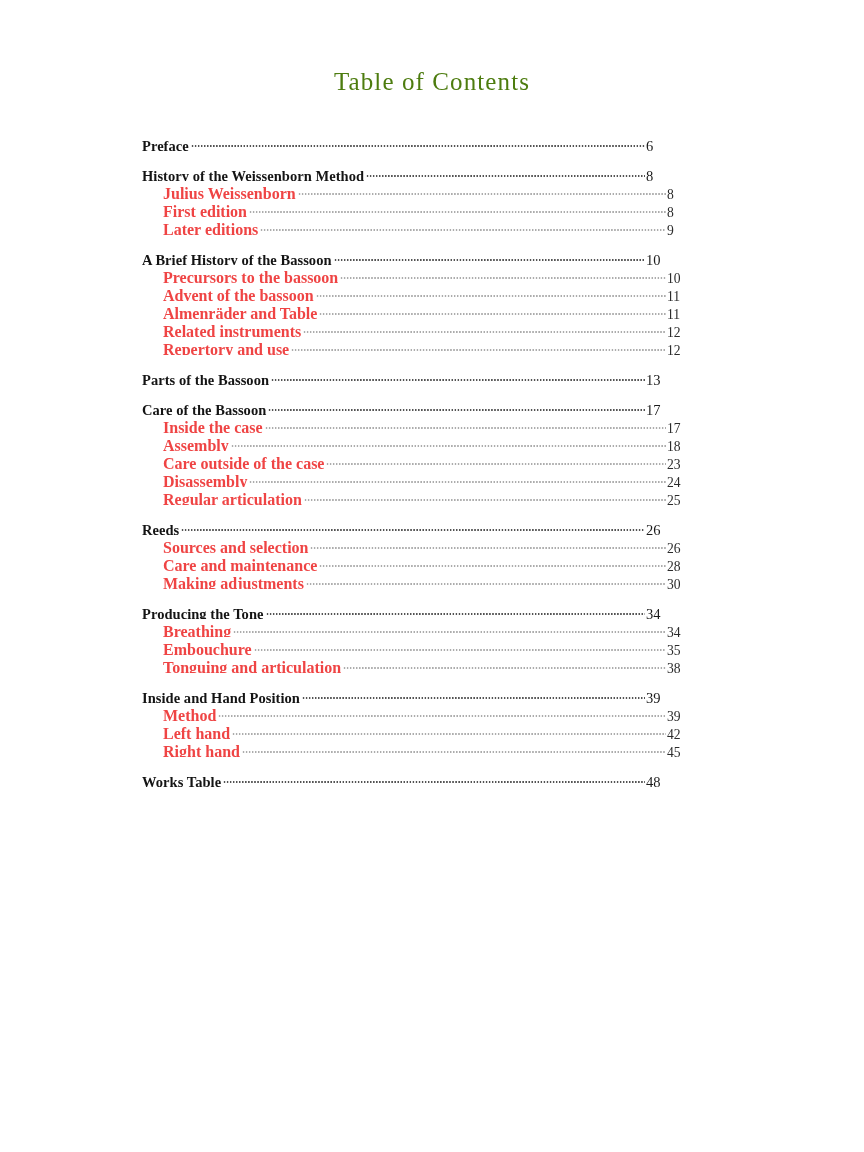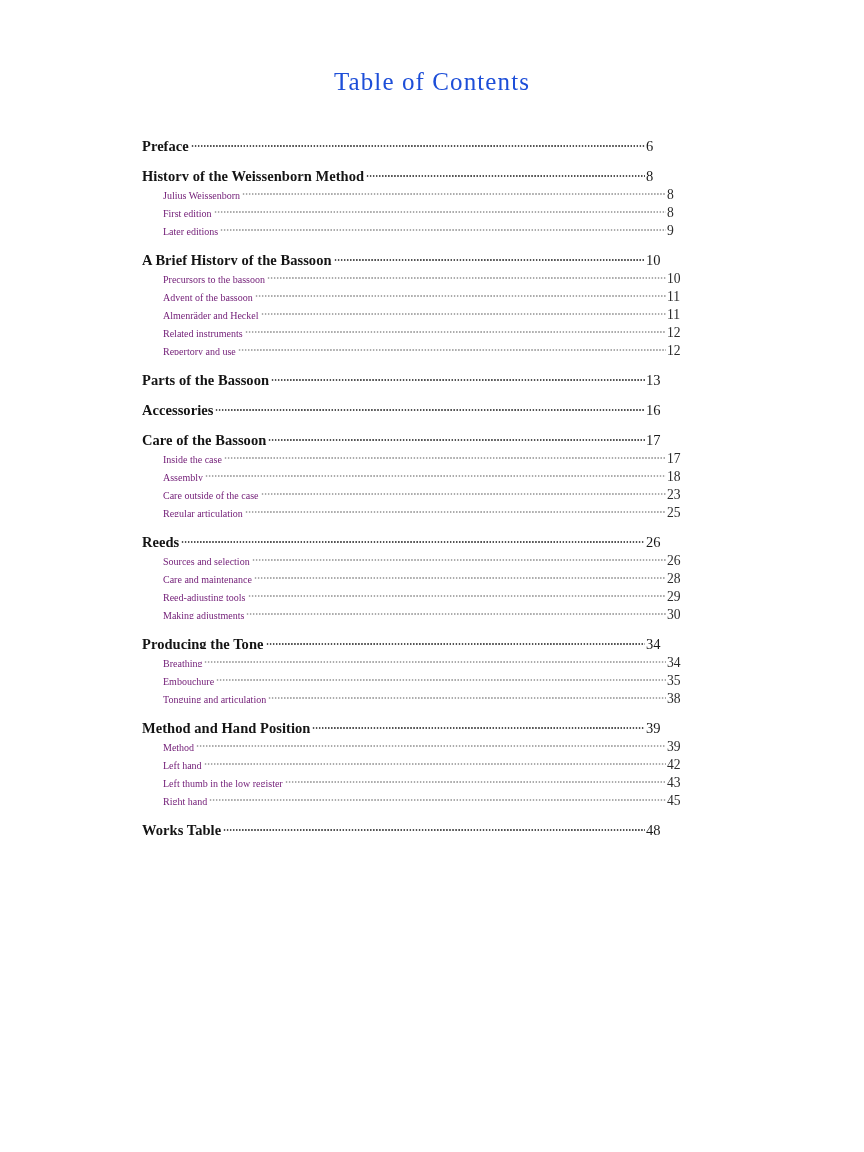--- a/index.html
+++ b/index.html
@@ -27,21 +27,21 @@
   
   .toc-title {
     position: absolute;
     left: 0;
     top: 68px;
     width: 864px;
     text-align: center;
     font-size: 25px;
     font-weight: 500;
     letter-spacing: 1.1px;
-    color: #1d4ed8;
+    color: #4d7c0f;
     font-family: "Liberation Serif", "DejaVu Serif", serif;
   }
 
   
   .toc-body {
     position: absolute;
     left: 142px;
     top: 133px;
     width: 530px;
   }
@@ -112,23 +112,23 @@
   }
   .level-1 .leader::after {
     background-image: radial-gradient(circle, #3d3d3d 0.6px, rgba(255,255,255,0) 0.85px);
   }
 
   
   .level-2 {
     margin-left: 21px;
   }
   .level-2 .label {
-    font-size: 10px;
-    font-weight: 400;
-    color: #701a75;
+    font-size: 16px;
+    font-weight: 700;
+    color: #ef4444;
   }
   .level-2 .page-no {
     font-size: 13.6px;
     font-weight: 400;
     color: #2b2b2b;
   }
   .level-2 .leader::after {
     background-image: radial-gradient(circle, #555555 0.5px, rgba(255,255,255,0) 0.75px);
   }
   .level-2 .page-no {
@@ -182,21 +182,21 @@
           <span class="label">Precursors to the bassoon</span>
           <span class="leader"></span>
           <span class="page-no">10</span>
         </div>
         <div class="toc-entry level-2">
           <span class="label">Advent of the bassoon</span>
           <span class="leader"></span>
           <span class="page-no">11</span>
         </div>
         <div class="toc-entry level-2">
-          <span class="label">Almenräder and Heckel</span>
+          <span class="label">Almenräder and Table</span>
           <span class="leader"></span>
           <span class="page-no">11</span>
         </div>
         <div class="toc-entry level-2">
           <span class="label">Related instruments</span>
           <span class="leader"></span>
           <span class="page-no">12</span>
         </div>
         <div class="toc-entry level-2">
           <span class="label">Repertory and use</span>
@@ -206,47 +206,45 @@
       </div>
       <div class="toc-group">
         <div class="toc-entry level-1">
           <span class="label">Parts of the Bassoon</span>
           <span class="leader"></span>
           <span class="page-no">13</span>
         </div>
       </div>
       <div class="toc-group">
         <div class="toc-entry level-1">
-          <span class="label">Accessories</span>
-          <span class="leader"></span>
-          <span class="page-no">16</span>
-        </div>
-      </div>
-      <div class="toc-group">
-        <div class="toc-entry level-1">
           <span class="label">Care of the Bassoon</span>
           <span class="leader"></span>
           <span class="page-no">17</span>
         </div>
         <div class="toc-entry level-2">
           <span class="label">Inside the case</span>
           <span class="leader"></span>
           <span class="page-no">17</span>
         </div>
         <div class="toc-entry level-2">
           <span class="label">Assembly</span>
           <span class="leader"></span>
           <span class="page-no">18</span>
         </div>
         <div class="toc-entry level-2">
           <span class="label">Care outside of the case</span>
           <span class="leader"></span>
           <span class="page-no">23</span>
         </div>
         <div class="toc-entry level-2">
+          <span class="label">Disassembly</span>
+          <span class="leader"></span>
+          <span class="page-no">24</span>
+        </div>
+        <div class="toc-entry level-2">
           <span class="label">Regular articulation</span>
           <span class="leader"></span>
           <span class="page-no">25</span>
         </div>
       </div>
       <div class="toc-group">
         <div class="toc-entry level-1">
           <span class="label">Reeds</span>
           <span class="leader"></span>
           <span class="page-no">26</span>
@@ -255,25 +253,20 @@
           <span class="label">Sources and selection</span>
           <span class="leader"></span>
           <span class="page-no">26</span>
         </div>
         <div class="toc-entry level-2">
           <span class="label">Care and maintenance</span>
           <span class="leader"></span>
           <span class="page-no">28</span>
         </div>
         <div class="toc-entry level-2">
-          <span class="label">Reed-adjusting tools</span>
-          <span class="leader"></span>
-          <span class="page-no">29</span>
-        </div>
-        <div class="toc-entry level-2">
           <span class="label">Making adjustments</span>
           <span class="leader"></span>
           <span class="page-no">30</span>
         </div>
       </div>
       <div class="toc-group">
         <div class="toc-entry level-1">
           <span class="label">Producing the Tone</span>
           <span class="leader"></span>
           <span class="page-no">34</span>
@@ -289,40 +282,35 @@
           <span class="page-no">35</span>
         </div>
         <div class="toc-entry level-2">
           <span class="label">Tonguing and articulation</span>
           <span class="leader"></span>
           <span class="page-no">38</span>
         </div>
       </div>
       <div class="toc-group">
         <div class="toc-entry level-1">
-          <span class="label">Method and Hand Position</span>
+          <span class="label">Inside and Hand Position</span>
           <span class="leader"></span>
           <span class="page-no">39</span>
         </div>
         <div class="toc-entry level-2">
           <span class="label">Method</span>
           <span class="leader"></span>
           <span class="page-no">39</span>
         </div>
         <div class="toc-entry level-2">
           <span class="label">Left hand</span>
           <span class="leader"></span>
           <span class="page-no">42</span>
         </div>
         <div class="toc-entry level-2">
-          <span class="label">Left thumb in the low register</span>
-          <span class="leader"></span>
-          <span class="page-no">43</span>
-        </div>
-        <div class="toc-entry level-2">
           <span class="label">Right hand</span>
           <span class="leader"></span>
           <span class="page-no">45</span>
         </div>
       </div>
       <div class="toc-group">
         <div class="toc-entry level-1">
           <span class="label">Works Table</span>
           <span class="leader"></span>
           <span class="page-no">48</span>

